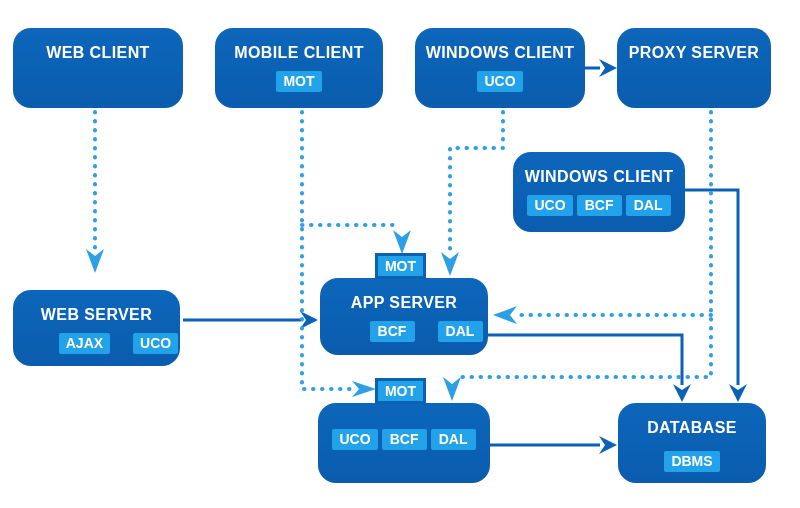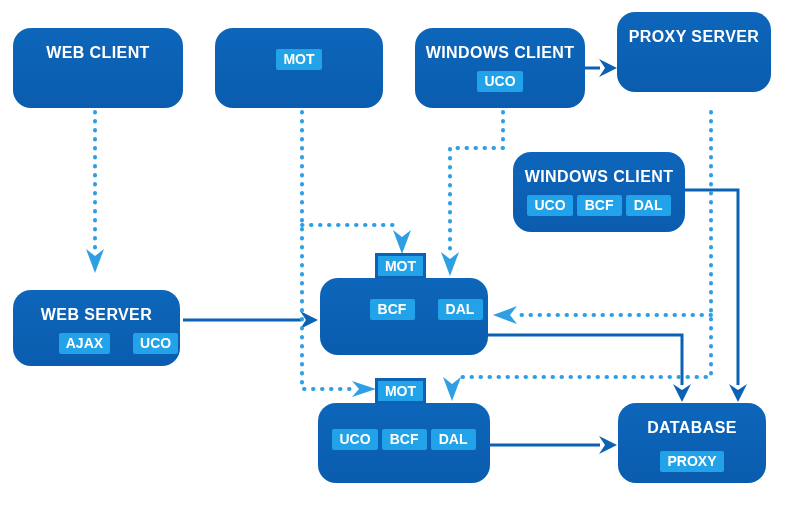--- a/index.html
+++ b/index.html
@@ -127,33 +127,34 @@
       <path class="dot-line" d="M711,315 H518"></path>
       <polygon class="dot-head" points="517,306 510,315 517,324 493,315"></polygon>
     </g>
   </svg>
 
   <div class="node" style="left:13px;top:28px;width:170px;height:80px">
     <div class="title">WEB CLIENT</div>
   </div>
 
   <div class="node" style="left:215px;top:28px;width:168px;height:80px">
+    <div class="title">MOBILE CLIENT</div>
     <div class="badges">
       <span class="badge">MOT</span>
     </div>
   </div>
 
   <div class="node" style="left:415px;top:28px;width:170px;height:80px">
     <div class="title">WINDOWS CLIENT</div>
     <div class="badges">
       <span class="badge">UCO</span>
     </div>
   </div>
 
-  <div class="node" style="left:617px;top:12px;width:154px;height:80px">
+  <div class="node" style="left:617px;top:28px;width:154px;height:80px">
     <div class="title">PROXY SERVER</div>
   </div>
 
   <div class="node" style="left:513px;top:152px;width:172px;height:80px">
     <div class="title">WINDOWS CLIENT</div>
     <div class="badges gap-tight">
       <span class="badge">UCO</span>
       <span class="badge">BCF</span>
       <span class="badge">DAL</span>
     </div>
@@ -161,36 +162,37 @@
 
   <div class="node" style="left:13px;top:290px;width:167px;height:76px">
     <div class="title">WEB SERVER</div>
     <div class="badges gap-wide">
       <span class="badge">AJAX</span>
       <span class="badge">UCO</span>
     </div>
   </div>
 
   <div class="node" style="left:320px;top:278px;width:168px;height:77px">
+    <div class="title">APP SERVER</div>
     <div class="badges gap-wide">
       <span class="badge">BCF</span>
       <span class="badge">DAL</span>
     </div>
   </div>
   <span class="top-badge" style="left:375px;top:253px">MOT</span>
 
   <div class="node" style="left:318px;top:403px;width:172px;height:80px">
     <div class="badges gap-tight mt-lg">
       <span class="badge">UCO</span>
       <span class="badge">BCF</span>
       <span class="badge">DAL</span>
     </div>
   </div>
   <span class="top-badge" style="left:375px;top:378px">MOT</span>
 
   <div class="node" style="left:618px;top:403px;width:148px;height:80px">
     <div class="title">DATABASE</div>
     <div class="badges mt-lg">
-      <span class="badge">PROXY</span>
+      <span class="badge">DBMS</span>
     </div>
   </div>
 
 </div>
 
 </body></html>

